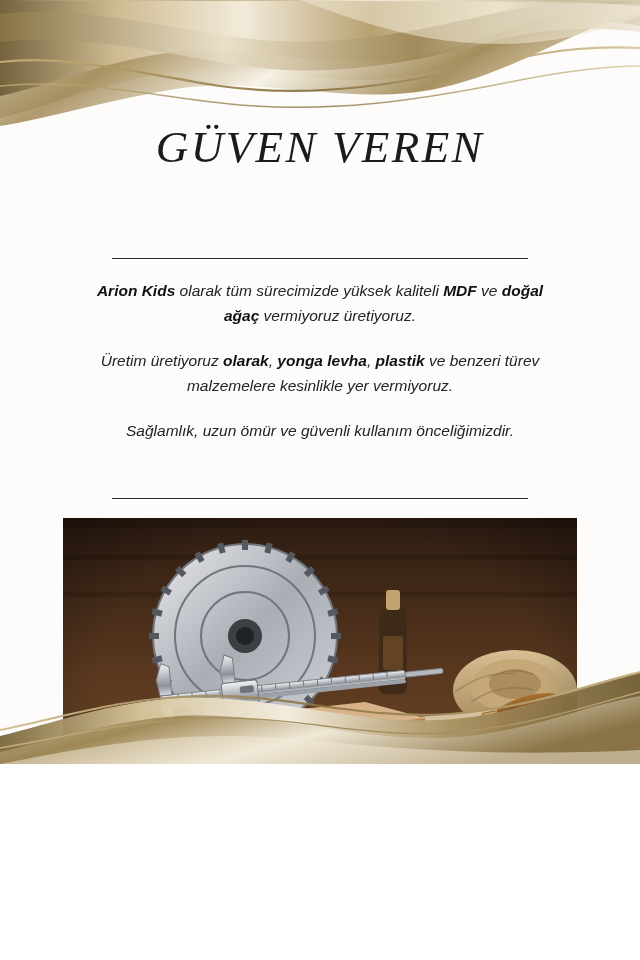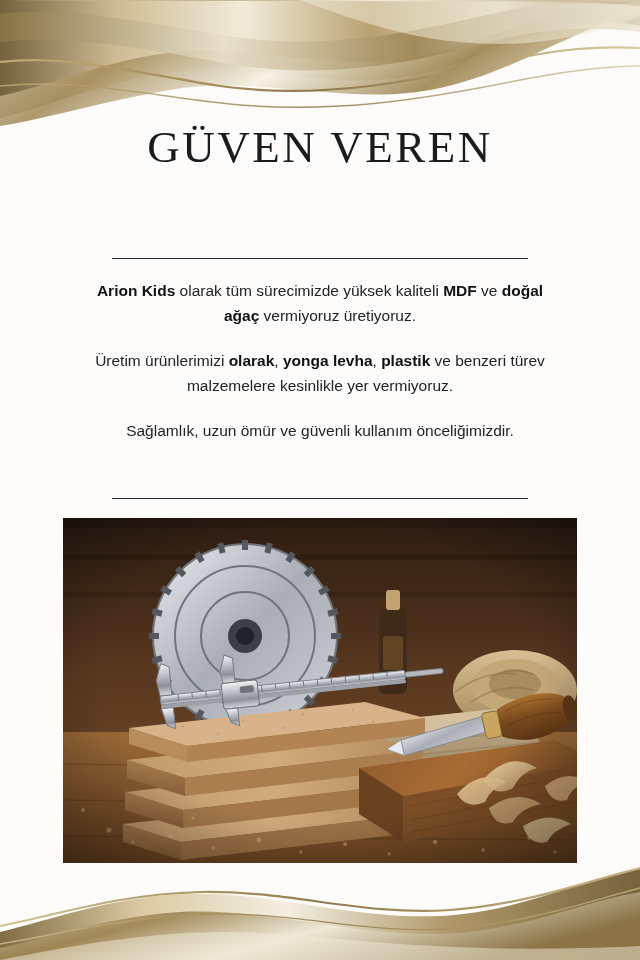--- a/index.html
+++ b/index.html
@@ -10,23 +10,24 @@
     width: 640px;
     height: 960px;
     background: #ffffff;
     font-family: "Liberation Sans", sans-serif;
     overflow: hidden;
     position: relative;
   }
   .page {
     position: relative;
     width: 640px;
-    height: 960px;
+    height: 764px;
     background: #fdfcfa;
     overflow: hidden;
+    font-style: italic;
   }
 
   
   .ribbon {
     position: absolute;
     left: 0;
     width: 640px;
     pointer-events: none;
   }
   .ribbon-top { top: 0; height: 130px; }
@@ -136,21 +137,21 @@
   </div>
 
   <div class="title-block">
     <div class="title-line">GÜVEN VEREN</div>
   </div>
 
   <div class="rule rule-top"></div>
 
   <div class="copy">
     <p><b>Arion Kids</b><span> olarak tüm sürecimizde yüksek kaliteli </span><b>MDF</b><span> ve </span><b>doğal ağaç</b><span> vermiyoruz üretiyoruz.</span></p>
-    <p><span>Üretim ürünlerimizi </span><b>olarak</b><span>, </span><b>yonga levha</b><span>, </span><b>plastik</b><span> ve benzeri türev malzemelere kesinlikle yer vermiyoruz.</span></p>
+    <p><span>Üretim üretiyoruz </span><b>olarak</b><span>, </span><b>yonga levha</b><span>, </span><b>plastik</b><span> ve benzeri türev malzemelere kesinlikle yer vermiyoruz.</span></p>
     <p><span>Sağlamlık, uzun ömür ve güvenli kullanım önceliğimizdir.</span></p>
   </div>
 
   <div class="rule rule-bottom"></div>
 
   <div class="photo">
     <svg width="514" height="345" viewBox="0 0 514 345" xmlns="http://www.w3.org/2000/svg">
       <defs>
         <linearGradient id="bgWall" x1="0" y1="0" x2="0" y2="1">
           <stop offset="0%" stop-color="#2d1c12"></stop>

